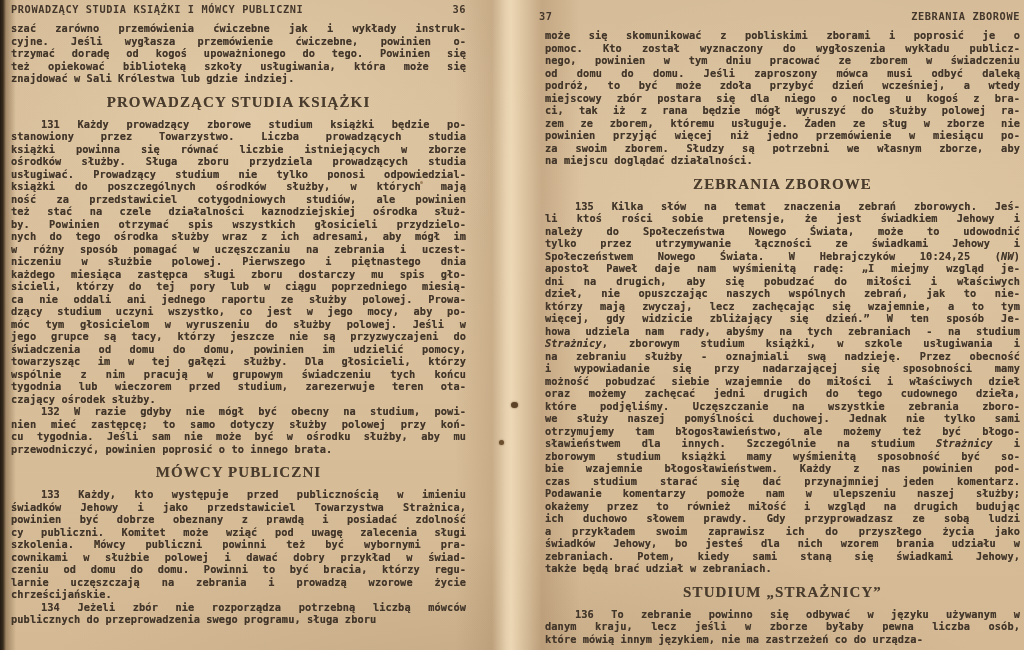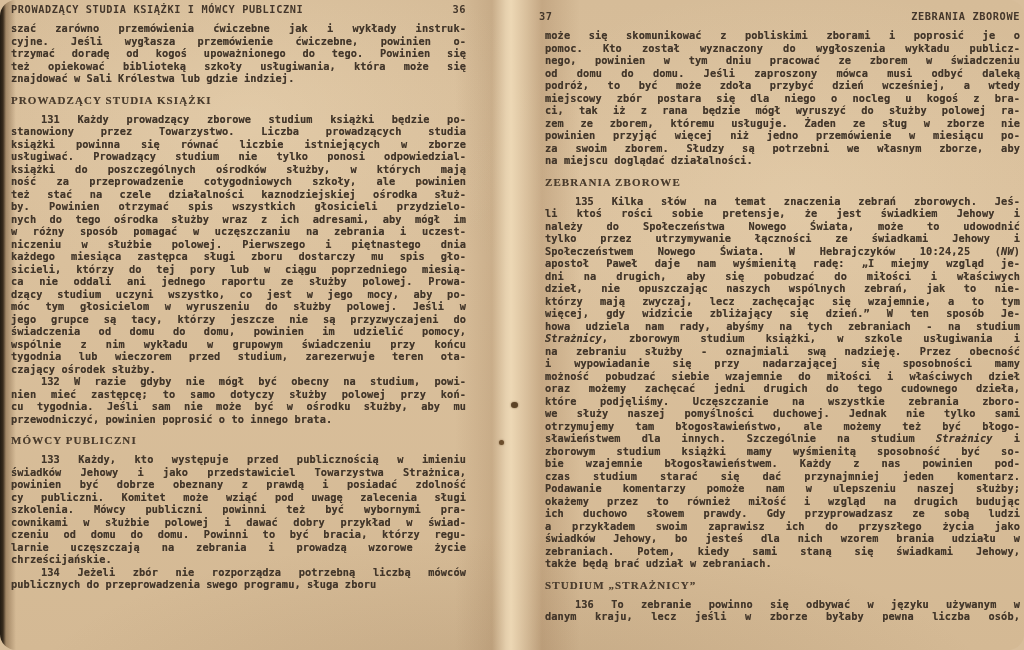--- a/index.html
+++ b/index.html
@@ -8,21 +8,20 @@
     position:relative;width:1024px;height:650px;overflow:hidden;
     background:
       linear-gradient(90deg, #221b12 0px, #392c1d 3px, rgba(110,82,52,0.50) 6px, rgba(110,82,52,0.0) 16px),
       linear-gradient(90deg, rgba(0,0,0,0) 455px, rgba(140,105,70,0.20) 492px, rgba(233,212,178,0.85) 506px, rgba(238,217,182,0.95) 511px, rgba(150,113,78,0.28) 542px, rgba(150,113,78,0.0) 580px),
       radial-gradient(ellipse 420px 260px at 24% 18%, rgba(248,230,198,0.30), rgba(248,230,198,0) 70%),
       radial-gradient(ellipse 480px 300px at 78% 30%, rgba(248,230,198,0.25), rgba(248,230,198,0) 70%),
       radial-gradient(ellipse 700px 240px at 50% 108%, rgba(120,90,58,0.18), rgba(120,90,58,0) 70%),
       linear-gradient(180deg, #d6bc98 0%, #dac09c 40%, #d4b994 100%);
     font-family:"DejaVu Sans Mono","Liberation Mono",monospace;
     color:#42362a;
-    border-radius:16px;
   }
   .page{position:absolute;top:0;width:512px;height:650px;z-index:2;}
   #left-page{left:0;padding:0;}
   #right-page{left:512px;}
   .page-inner{position:relative;}
   #left-page .page-inner{padding:3px 46px 0 11px;}
   #right-page .page-inner{padding:10px 4px 0 33px;}
 
   .running-head{
     display:flex;justify-content:space-between;align-items:baseline;
@@ -36,22 +35,22 @@
     font-size:10.3px;line-height:12.5px;font-weight:bold;
     text-align:justify;text-align-last:justify;
     white-space:normal;letter-spacing:0.1px;
     color:#42362a;text-shadow:0 0 0.5px rgba(66,54,42,0.55);
   }
   .tl.last{text-align-last:left;}
   .tl.indent{padding-left:30px;}
   .para{margin:0;}
   .section-heading{
     font-family:"Liberation Serif","DejaVu Serif",serif;
-    font-size:11px;font-weight:bold;letter-spacing:1.1px;
-    color:#4a3c2d;margin:9px 0 7px 0;
+    font-size:15px;font-weight:bold;letter-spacing:1.1px;
+    text-align:center;color:#4a3c2d;margin:9px 0 7px 0;
     text-shadow:0 0 0.4px rgba(74,60,45,0.5);
   }
   .speck{position:absolute;border-radius:50%;z-index:3;}
   #speck-1{left:511px;top:402px;width:7px;height:6px;background:#5c4327;box-shadow:0 0 2px rgba(92,67,39,0.8);}
   #speck-2{left:499px;top:440px;width:5px;height:5px;background:#6b4e2d;box-shadow:0 0 2px rgba(107,78,45,0.7);}
   #speck-3{left:420px;top:181px;width:3px;height:3px;background:#8a6a44;opacity:.7;}
   i{font-style:italic;}
 </style>
 </head>
 <body>
@@ -70,36 +69,38 @@
             <div class="tl">cyjne. Jeśli wygłasza przemówienie ćwiczebne, powinien o-</div>
             <div class="tl">trzymać doradę od kogoś upoważnionego do tego. Powinien się</div>
             <div class="tl">też opiekować biblioteką szkoły usługiwania, która może się</div>
             <div class="tl last">znajdować w Sali Królestwa lub gdzie indziej.</div>
           </div>
           <div class="section-heading">PROWADZĄCY STUDIA KSIĄŻKI</div>
           <div class="para">
             <div class="tl indent">131  Każdy prowadzący zborowe studium książki będzie po-</div>
             <div class="tl">stanowiony przez Towarzystwo. Liczba prowadzących studia</div>
             <div class="tl">książki powinna się równać liczbie istniejących w zborze</div>
+            <div class="tl">ośrodków służby. Sługa zboru przydziela prowadzących studia</div>
             <div class="tl">usługiwać. Prowadzący studium nie tylko ponosi odpowiedzial-</div>
             <div class="tl">książki do poszczególnych ośrodków służby, w których mają</div>
-            <div class="tl">ność za przeprowadzenie cotygodniowych szkoły, ale powinien</div>
+            <div class="tl">ność za przedstawiciel cotygodniowych studiów, ale powinien</div>
             <div class="tl">też stać na czele działalności kaznodziejskiej ośrodka służ-</div>
             <div class="tl">by. Powinien otrzymać spis wszystkich głosicieli przydzielo-</div>
             <div class="tl">nych do tego ośrodka służby wraz z ich adresami, aby mógł im</div>
             <div class="tl">w różny sposób pomagać w uczęszczaniu na zebrania i uczest-</div>
             <div class="tl">niczeniu w służbie polowej. Pierwszego i piętnastego dnia</div>
             <div class="tl">każdego miesiąca zastępca sługi zboru dostarczy mu spis gło-</div>
             <div class="tl">sicieli, którzy do tej pory lub w ciągu poprzedniego miesią-</div>
             <div class="tl">ca nie oddali ani jednego raportu ze służby polowej. Prowa-</div>
             <div class="tl">dzący studium uczyni wszystko, co jest w jego mocy, aby po-</div>
             <div class="tl">móc tym głosicielom w wyruszeniu do służby polowej. Jeśli w</div>
             <div class="tl">jego grupce są tacy, którzy jeszcze nie są przyzwyczajeni do</div>
             <div class="tl">świadczenia od domu do domu, powinien im udzielić pomocy,</div>
-            <div class="tl">wspólnie z nim wykładu w grupowym świadczeniu przy końcu</div>
+            <div class="tl">towarzysząc im w tej gałęzi służby. Dla głosicieli, którzy</div>
+            <div class="tl">wspólnie z nim pracują w grupowym świadczeniu tych końcu</div>
             <div class="tl">tygodnia lub wieczorem przed studium, zarezerwuje teren ota-</div>
             <div class="tl last">czający ośrodek służby.</div>
           </div>
           <div class="para">
             <div class="tl indent">132  W razie gdyby nie mógł być obecny na studium, powi-</div>
             <div class="tl">nien mieć zastępcę; to samo dotyczy służby polowej przy koń-</div>
             <div class="tl">cu tygodnia. Jeśli sam nie może być w ośrodku służby, aby mu</div>
             <div class="tl last">przewodniczyć, powinien poprosić o to innego brata.</div>
           </div>
           <div class="section-heading">MÓWCY PUBLICZNI</div>
@@ -172,20 +173,21 @@
             <div class="tl">ich duchowo słowem prawdy. Gdy przyprowadzasz ze sobą ludzi</div>
             <div class="tl">a przykładem swoim zaprawisz ich do przyszłego życia jako</div>
             <div class="tl">świadków Jehowy, bo jesteś dla nich wzorem brania udziału w</div>
             <div class="tl">zebraniach. Potem, kiedy sami staną się świadkami Jehowy,</div>
             <div class="tl last">także będą brać udział w zebraniach.</div>
           </div>
           <div class="section-heading">STUDIUM „STRAŻNICY”</div>
           <div class="para">
             <div class="tl indent">136  To zebranie powinno się odbywać w języku używanym w</div>
             <div class="tl">danym kraju, lecz jeśli w zborze byłaby pewna liczba osób,</div>
+            <div class="tl last">które mówią innym językiem, nie ma zastrzeżeń co do urządza-</div>
           </div>
         </div>
     </div>
   </div>
 
   <div class="speck" id="speck-1"></div>
   <div class="speck" id="speck-2"></div>
   <div class="speck" id="speck-3"></div>
 </div>
 

